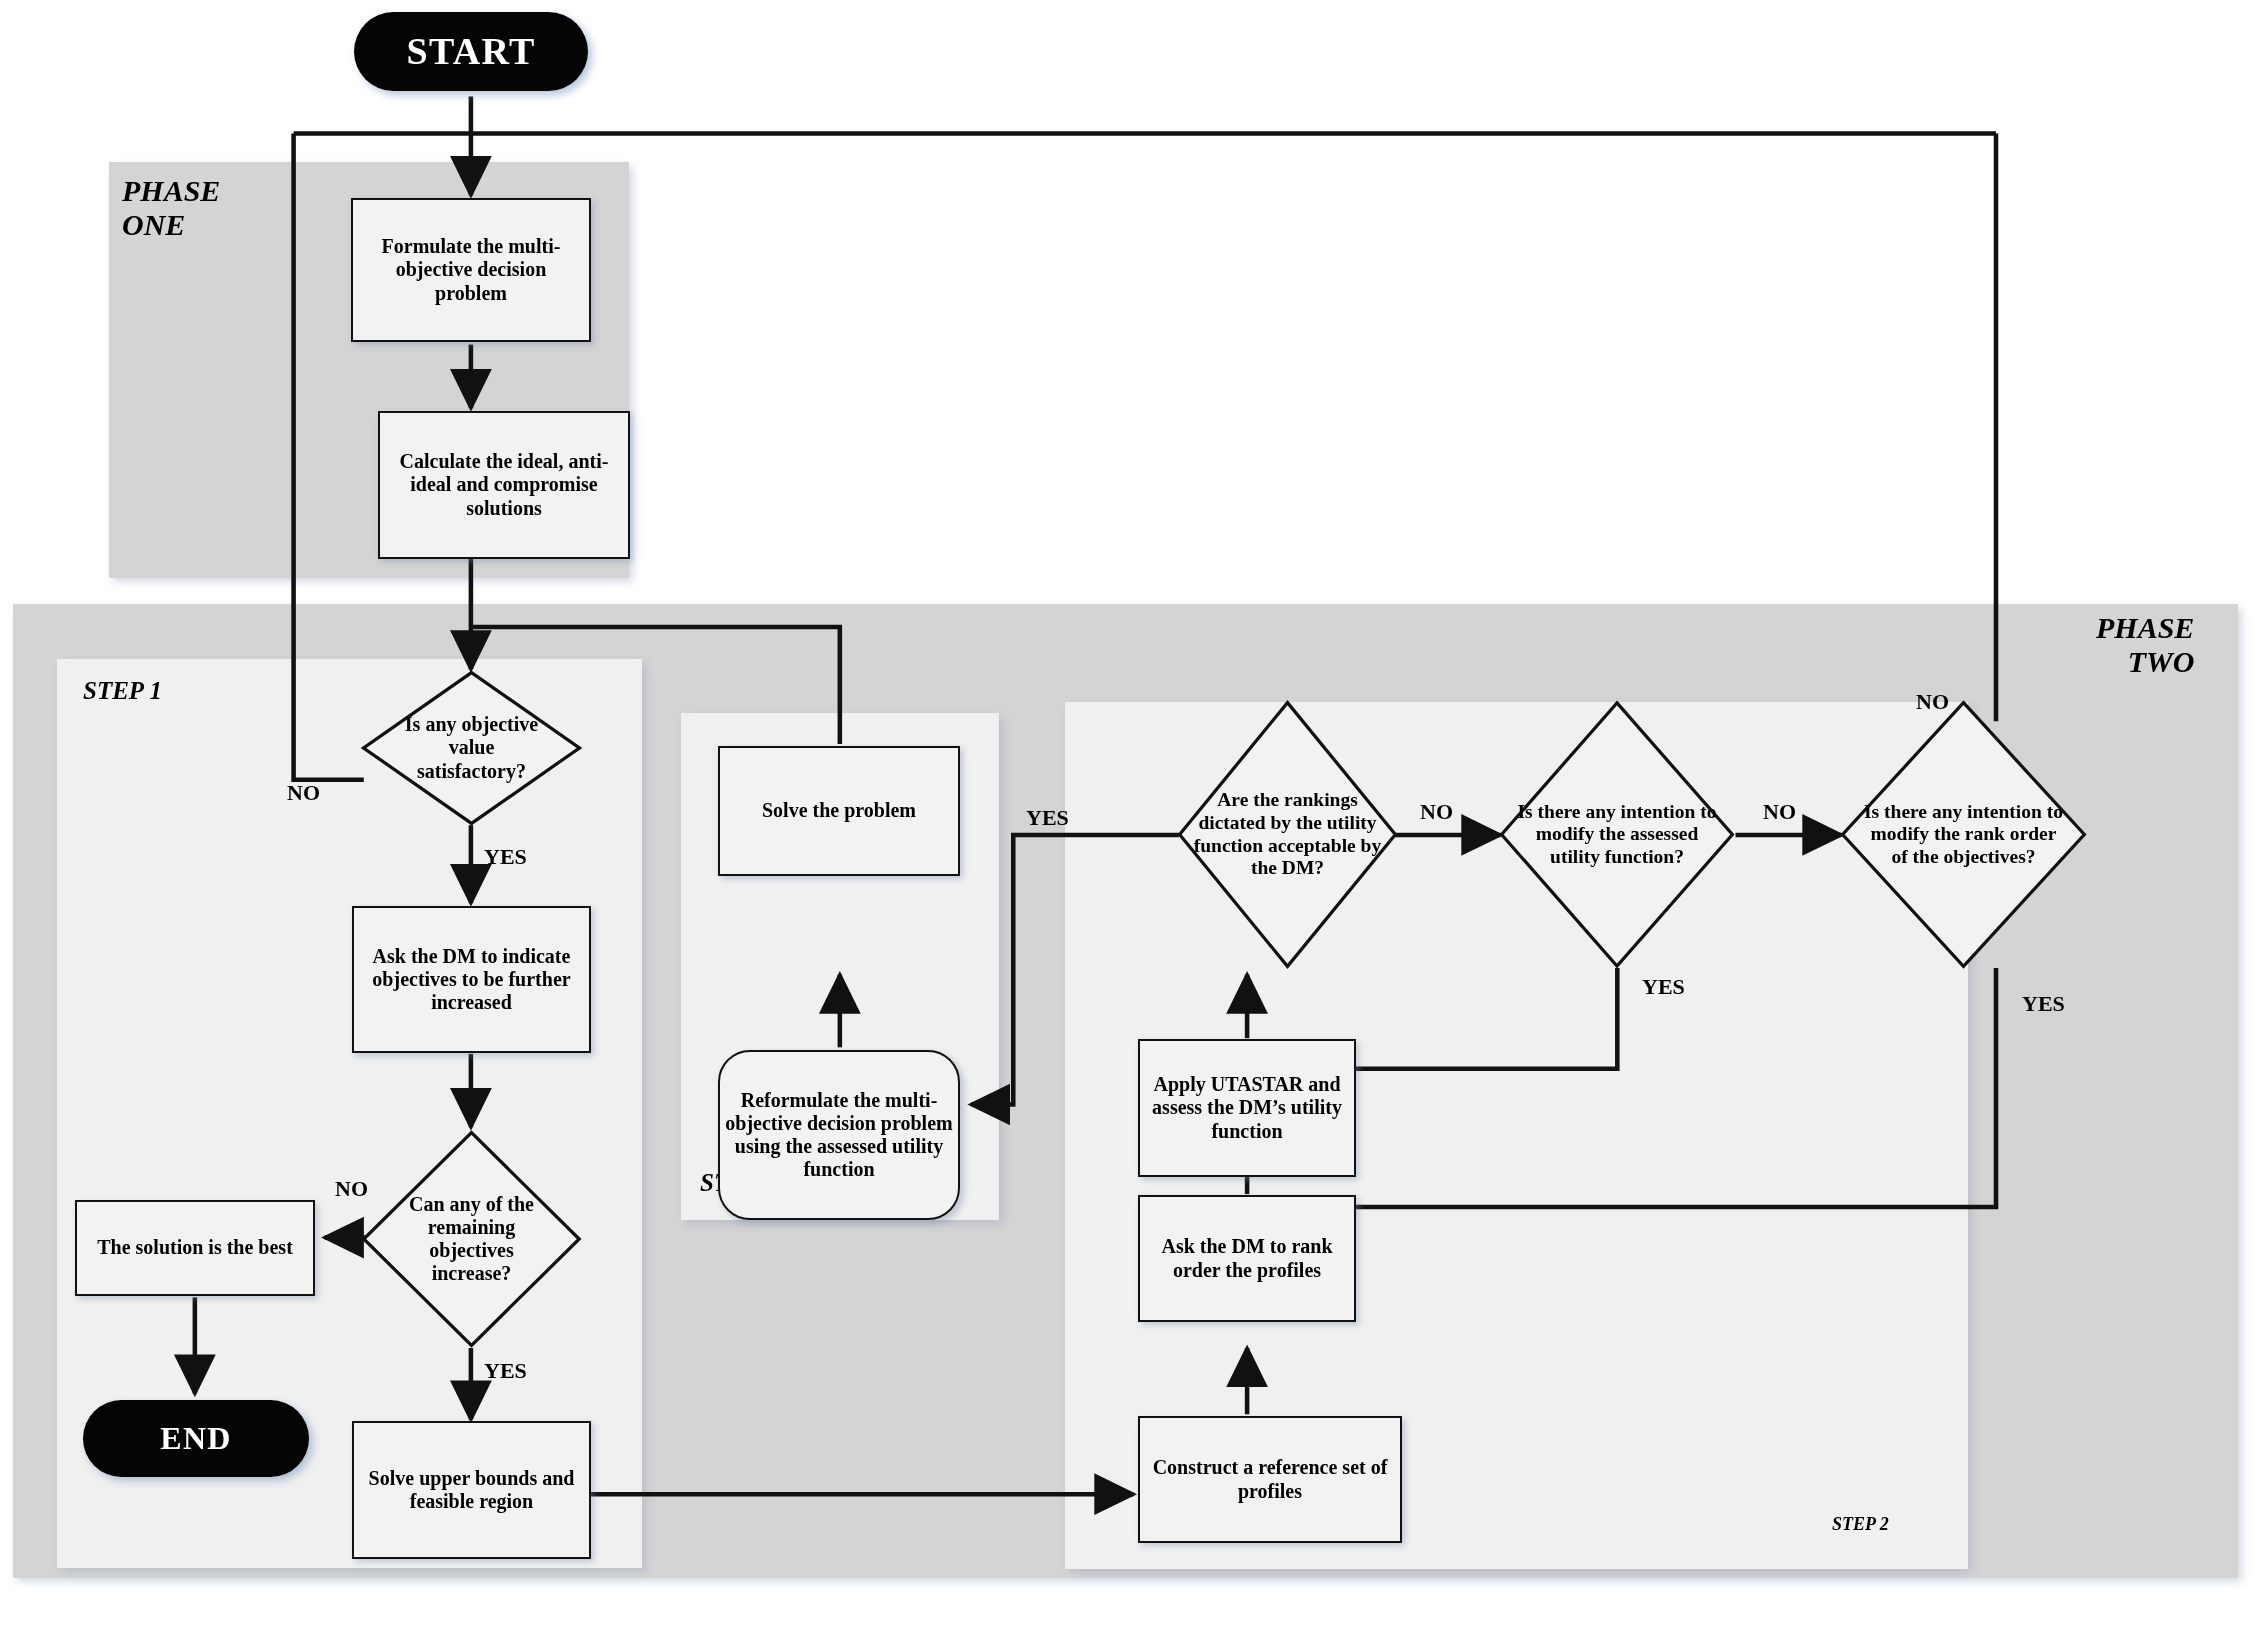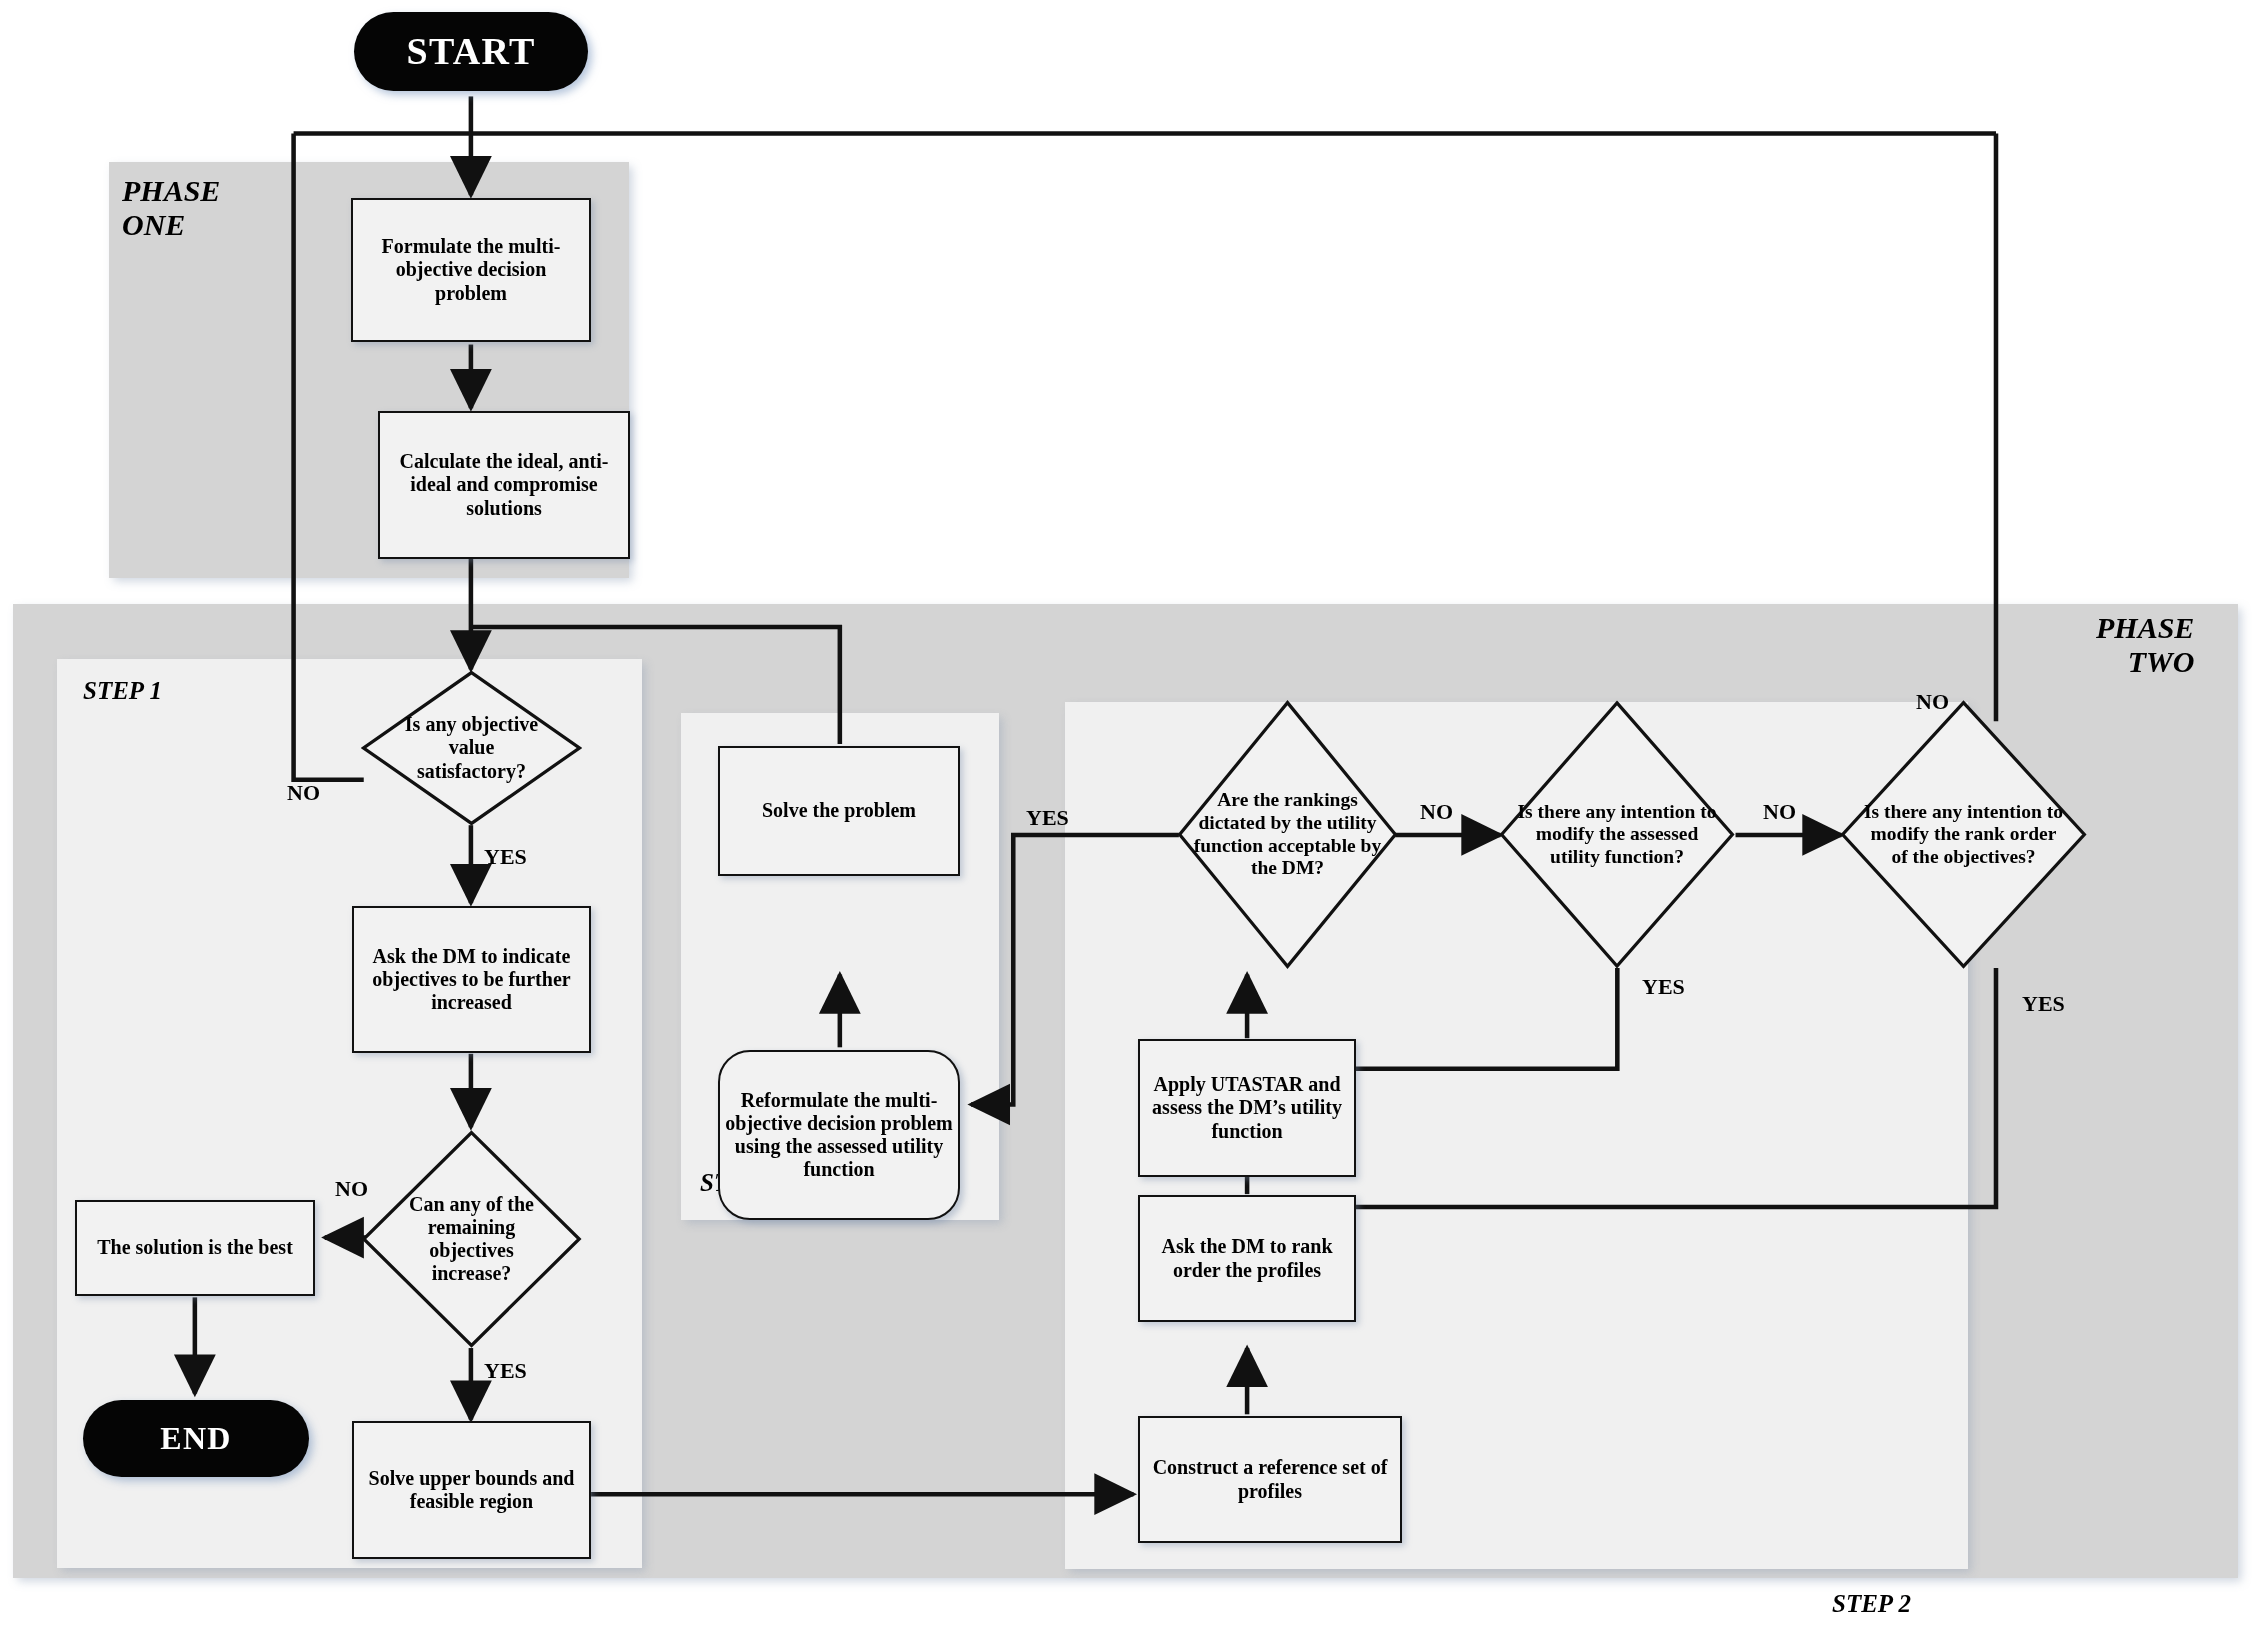--- a/index.html
+++ b/index.html
@@ -93,21 +93,21 @@
 
       <path d="M3073,1490 L3073,1858 L1920,1858"></path>
     </g>
   </svg>
 
   <div class="region-label" style="left:122px;top:174px;font-size:30px;">PHASE
 ONE</div>
   <div class="region-label" style="left:2096px;top:611px;font-size:30px;text-align:right;">PHASE
 TWO</div>
   <div class="region-label" style="left:83px;top:677px;font-size:25px;">STEP 1</div>
-  <div class="region-label" style="left:1832px;top:1590px;font-size:25px;">STEP 2</div>
+  <div class="region-label" style="left:1832px;top:1514px;font-size:18px;">STEP 2</div>
   <div class="region-label" style="left:700px;top:1169px;font-size:25px;">STEP 3</div>
 
   <div class="node terminal" style="left:354px;top:11.7px;width:234px;height:79px;font-size:38px;">START</div>
   <div class="node terminal" style="left:83px;top:1400px;width:226px;height:77px;font-size:32px;">END</div>
 
   <div class="node proc" style="left:351px;top:198px;width:240px;height:144px;font-size:20px;">Formulate the multi-objective decision problem</div>
 
   <div class="node proc" style="left:346px;top:411px;width:252px;height:148px;font-size:20px;margin-left:32px;">Calculate the ideal, anti-ideal and compromise solutions</div>
 
   <div class="node proc" style="left:352px;top:906px;width:239px;height:147px;font-size:20px;">Ask the DM to indicate objectives to be further increased</div>

